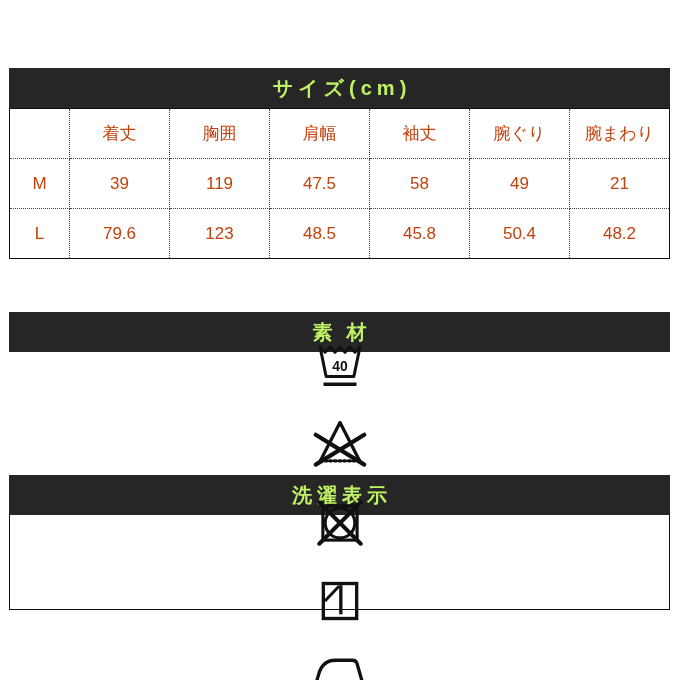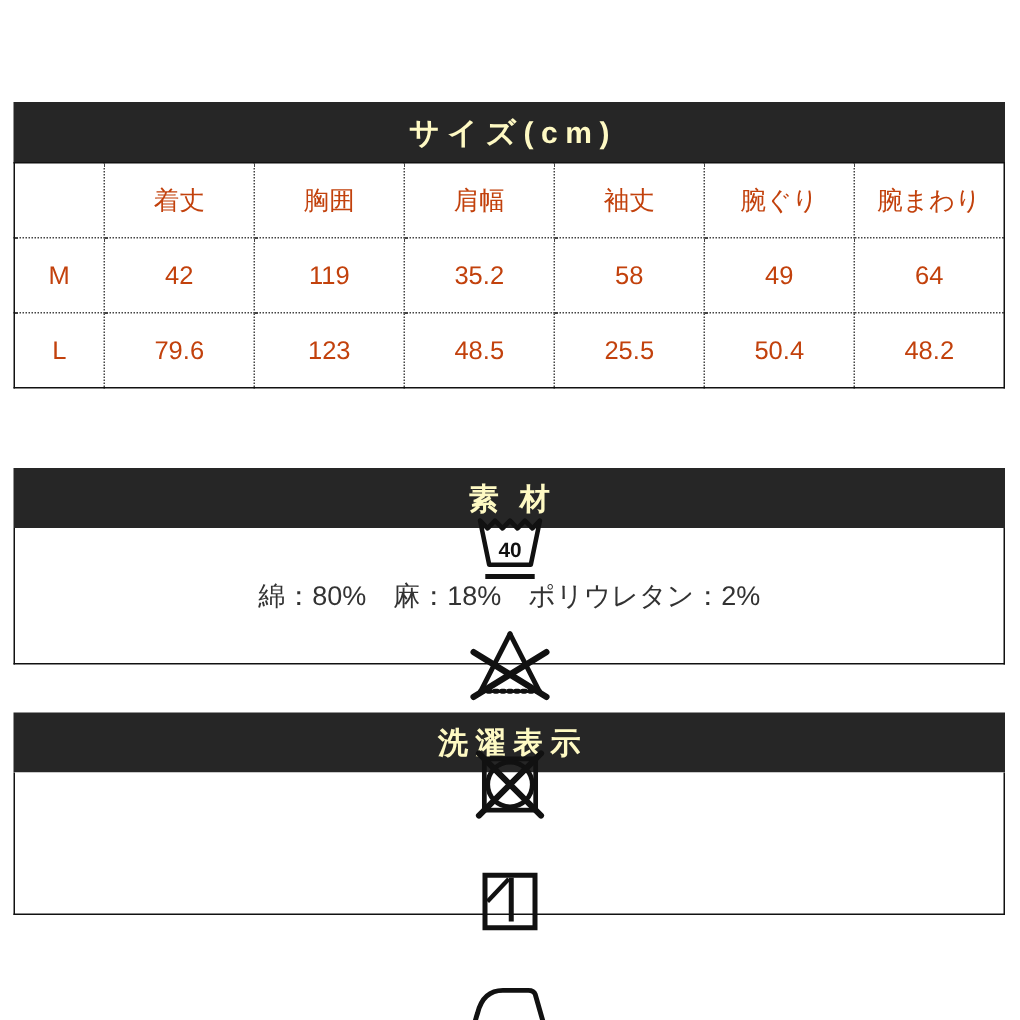--- a/index.html
+++ b/index.html
@@ -3,21 +3,21 @@
 <meta charset="utf-8">
 <style>
   * { box-sizing: border-box; margin: 0; padding: 0; }
   html, body { width: 680px; height: 680px; background: #ffffff;
     font-family: "Liberation Sans", "DejaVu Sans", sans-serif; color: #2b2b2b; }
   .page { position: relative; width: 680px; height: 680px; }
   .content { position: absolute; left: 9px; width: 661px; }
 
   
   .bar { height: 40px; background: #262626; display: flex; align-items: center; justify-content: center; }
-  .bar-title { color: #fef9c3; font-weight: bold; font-size: 20px; letter-spacing: 0.25em; text-indent: 0.25em; }
+  .bar-title { color: #bef264; font-weight: bold; font-size: 20px; letter-spacing: 0.25em; text-indent: 0.25em; }
   .bar-title.wide { letter-spacing: 0.7em; text-indent: 0.7em; }
 
   
   #size-section { top: 68px; }
   table.size { width: 661px; border-collapse: collapse; table-layout: fixed; border: 1px solid #111111; }
   table.size col.c0 { width: 60px; }
   table.size th, table.size td {
     border: 1px dotted #444444; height: 50px; text-align: center; vertical-align: middle;
     font-size: 17px; font-weight: normal; color: #c2410c;
   }
@@ -58,46 +58,43 @@
           <th></th>
           <th>着丈</th>
           <th>胸囲</th>
           <th>肩幅</th>
           <th>袖丈</th>
           <th>腕ぐり</th>
           <th>腕まわり</th>
         </tr>
         <tr>
           <th>M</th>
-          <td>42</td>
+          <td>39</td>
           <td>119</td>
-          <td>35.2</td>
+          <td>47.5</td>
           <td>58</td>
           <td>49</td>
-          <td>64</td>
+          <td>21</td>
         </tr>
         <tr>
           <th>L</th>
           <td>79.6</td>
           <td>123</td>
           <td>48.5</td>
-          <td>25.5</td>
+          <td>45.8</td>
           <td>50.4</td>
           <td>48.2</td>
         </tr>
       </tbody>
     </table>
   </section>
 
   <section class="content" id="material-section">
     <div class="bar">
       <span class="bar-title wide">素材</span>
-    </div>
-    <div class="panel" id="material-panel">
-      <span>綿：80%　麻：18%　ポリウレタン：2%</span>
     </div>
   </section>
 
   <section class="content" id="care-section">
     <div class="bar">
       <span class="bar-title">洗濯表示</span>
     </div>
     <div class="panel" id="care-panel">
 
       <span class="care-icon">

